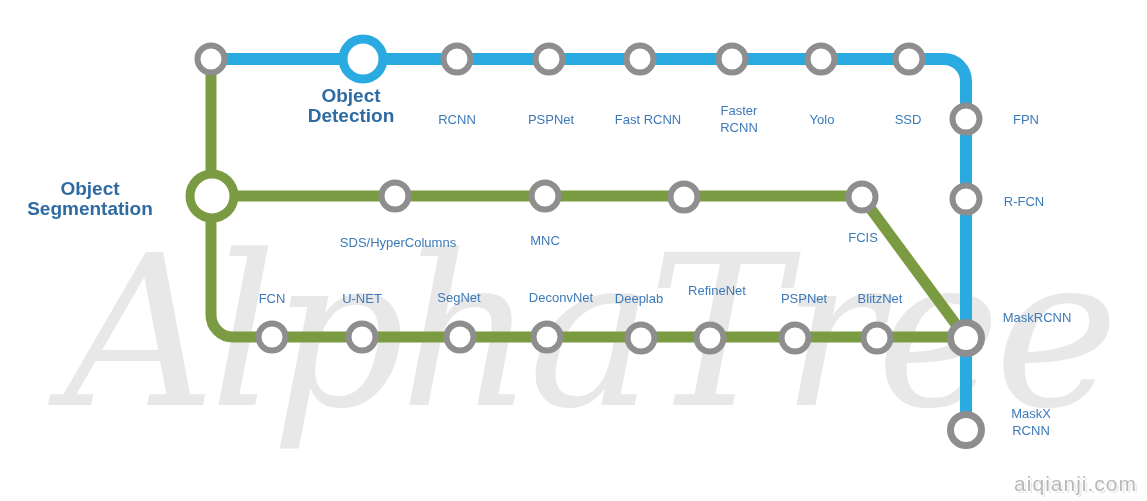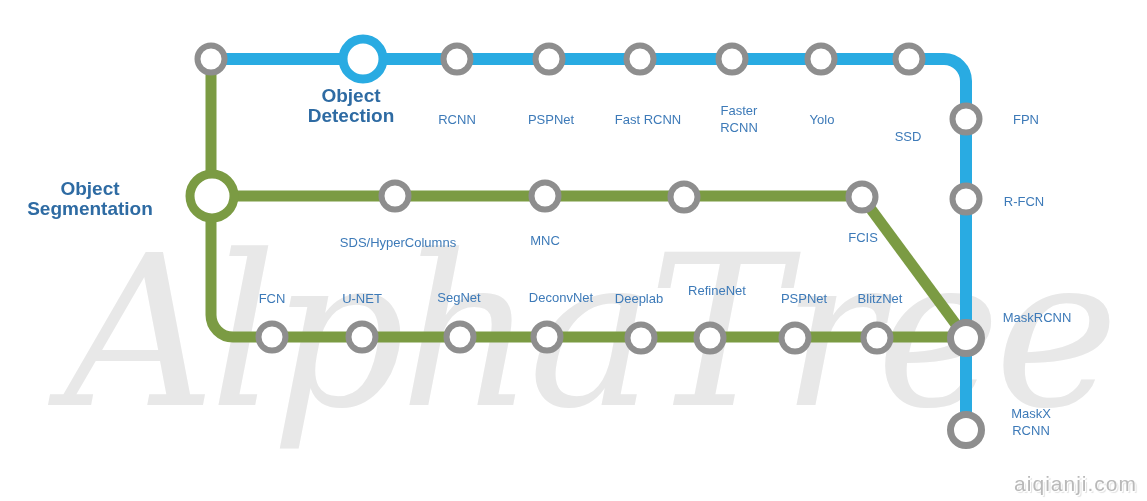--- a/index.html
+++ b/index.html
@@ -88,21 +88,21 @@
     </svg>
   <div class="labels-layer">
       <div class="station-label heading" style="left: 351px; top: 86px;">Object
 Detection</div>
       <div class="station-label" style="left: 457px; top: 111px;">RCNN</div>
       <div class="station-label" style="left: 551px; top: 111px;">PSPNet</div>
       <div class="station-label" style="left: 648px; top: 111px;">Fast RCNN</div>
       <div class="station-label" style="left: 739px; top: 102px;">Faster
 RCNN</div>
       <div class="station-label" style="left: 822px; top: 111px;">Yolo</div>
-      <div class="station-label" style="left: 908px; top: 128px;">SSD</div>
+      <div class="station-label" style="left: 908px; top: 111px;">SSD</div>
       <div class="station-label" style="left: 1026px; top: 111px;">FPN</div>
       <div class="station-label" style="left: 1024px; top: 193px;">R-FCN</div>
       <div class="station-label heading" style="left: 90px; top: 179px;">Object
 Segmentation</div>
       <div class="station-label" style="left: 398px; top: 234px;">SDS/HyperColumns</div>
       <div class="station-label" style="left: 545px; top: 232px;">MNC</div>
       <div class="station-label" style="left: 863px; top: 229px; text-align: center;">FCIS</div>
       <div class="station-label" style="left: 272px; top: 290px;">FCN</div>
       <div class="station-label" style="left: 362px; top: 290px;">U-NET</div>
       <div class="station-label" style="left: 459px; top: 289px;">SegNet</div>

